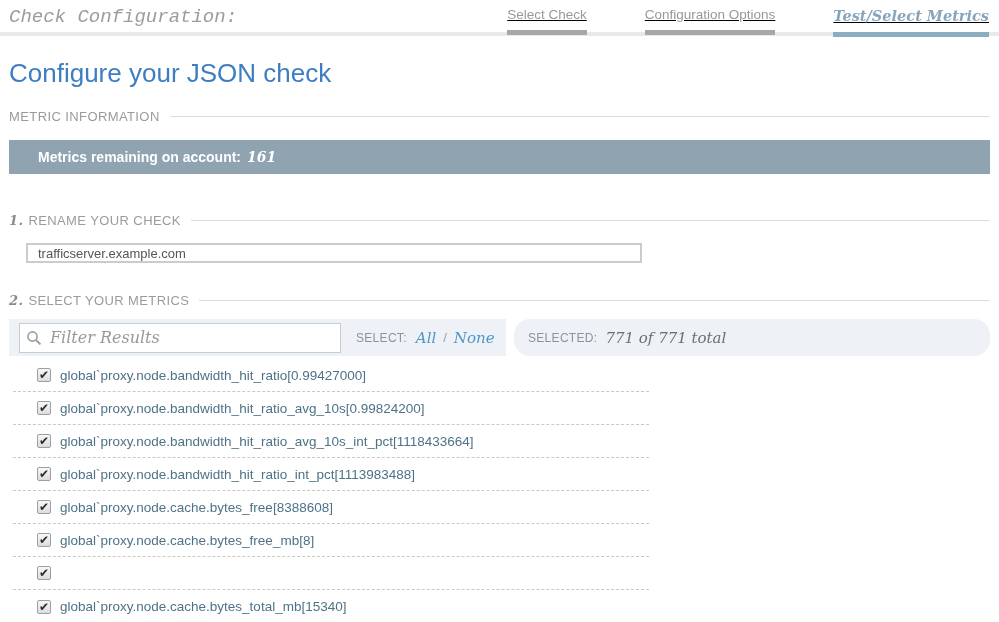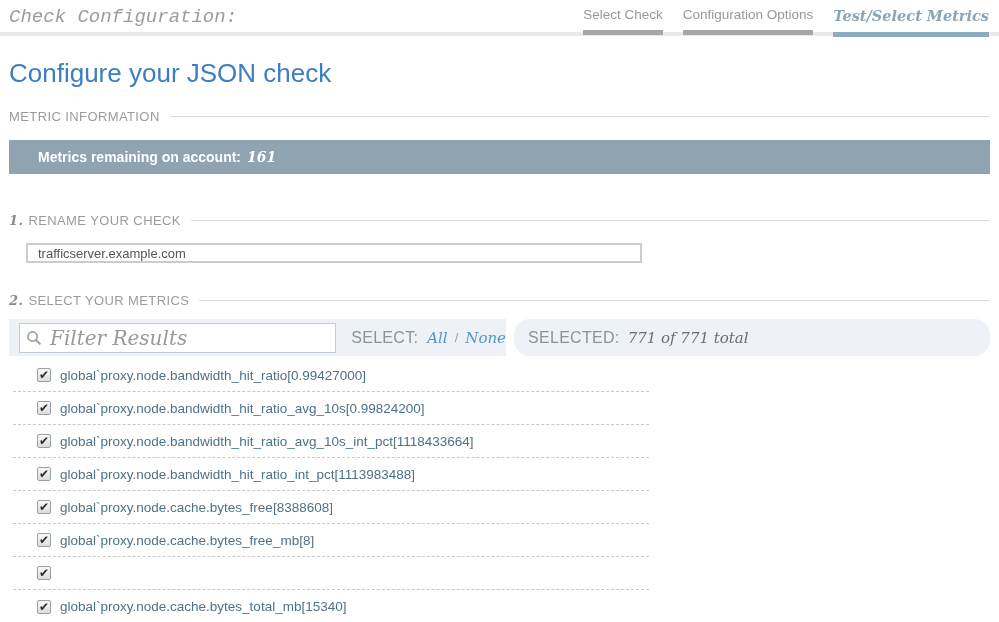--- a/index.html
+++ b/index.html
@@ -4,21 +4,21 @@
 <style>
   * { margin:0; padding:0; box-sizing:border-box; }
   html,body { width:999px; height:622px; overflow:hidden; background:#fff; }
   body { font-family:"Liberation Sans", sans-serif; padding:0 9px; position:relative; }
 
   
   .top-header { position:relative; height:36px; }
   .header-line { position:absolute; left:-9px; right:-9px; bottom:0; height:4px; background:#e9e9e9; }
   .page-heading { position:absolute; left:0; top:6px; font-family:Liberation Mono, monospace;
                   font-style:italic; font-size:19px; color:#9c9c9c; }
-  .tabs { position:absolute; right:1px; bottom:-1px; display:flex; gap:20px; z-index:2; }
+  .tabs { position:absolute; right:1px; bottom:-1px; display:flex; gap:58px; z-index:2;text-decoration:underline; }
   .tab { display:flex; flex-direction:column; gap:8px; cursor:pointer; }
   .tab-label { font-size:13.5px; color:#96999b; white-space:nowrap; }
   .tab-bar { height:5px; background:#a7a7a7; }
   .tab.active .tab-label { font-family:"DejaVu Serif", serif; font-style:italic; font-weight:bold;
                            color:#88a5ba; font-size:14.5px; }
   .tab.active .tab-bar { background:#8cacc0; }
 
   
   .page-title { margin-top:22px; font-size:26px; color:#3d7ec2; font-weight:normal; }
 
@@ -42,24 +42,24 @@
   .target-note { margin-left:19px; font-family:"DejaVu Serif", serif; font-style:italic;
                  font-size:14px; color:#8f8f8f; }
 
   
   .filter-bar { margin-top:11px; display:flex; gap:8px; height:37px; }
   .filter-left { width:497px; background:#eef1f6; display:flex; align-items:center; padding-left:10px; }
   .filter-right { flex:1; background:#eef1f6; display:flex; align-items:center; padding-left:14px;border-radius:16px; }
   .filter-input-wrap { position:relative; width:322px; height:30px; }
   .filter-input { width:100%; height:100%; border:1px solid #c6ccd3; background:#fff;
                   padding:0 12px 0 30px; font-family:"DejaVu Serif", serif; font-style:italic;
-                  font-size:20px; color:#666; outline:none; }
+                  font-size:16px; color:#666; outline:none; }
   .filter-input::placeholder { color:#999; }
   .mag-icon { position:absolute; left:7px; top:7px; width:16px; height:16px; }
-  .select-label, .selected-label { font-size:16px; color:#8b949c; letter-spacing:.3px; }
+  .select-label, .selected-label { font-size:12px; color:#8b949c; letter-spacing:.3px; }
   .select-label { margin-left:15px; }
   .link-serif { font-family:"DejaVu Serif", serif; font-style:italic; font-size:15px;
                 color:#4e97c9; cursor:pointer; }
   .link-all { margin-left:9px; }
   .link-sep { color:#9aa0a6; margin:0 7px; font-size:13px; }
   .selected-value { font-family:"DejaVu Serif", serif; font-style:italic; font-size:15px;
                     color:#6b6f73; margin-left:8px; }
 
   
   .metric-list { margin-left:4px; width:636px; margin-top:3px; }

